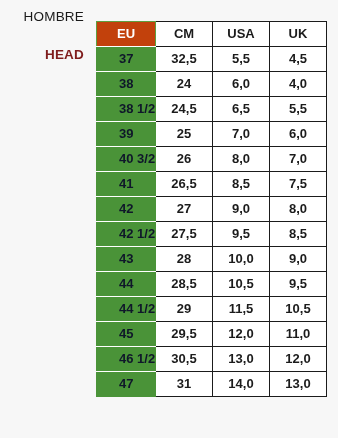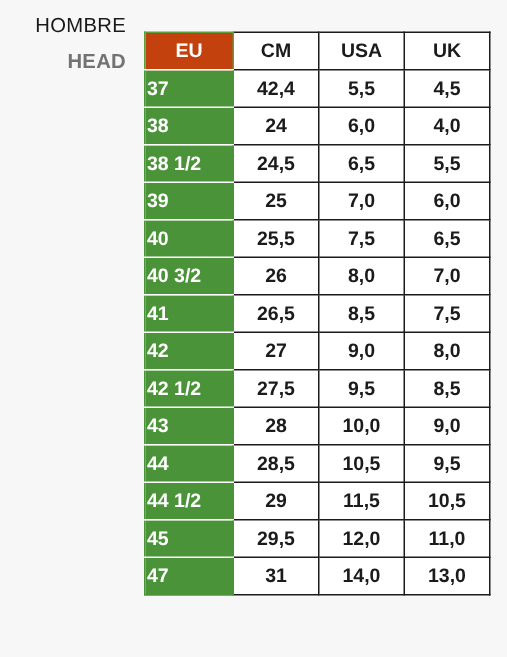--- a/index.html
+++ b/index.html
@@ -35,24 +35,24 @@
     font-size: 13.5px;
     font-weight: 400;
     color: #1a1a1a;
     letter-spacing: 0.2px;
     line-height: 18px;
     white-space: nowrap;
   }
   .label-brand {
     font-size: 13.5px;
     font-weight: 700;
-    color: #737373;
+    color: #7f1d1d;
     letter-spacing: 0.2px;
     line-height: 18px;
-    margin-top: 6px;
+    margin-top: 20px;
     white-space: nowrap;
   }
 
   
   .size-table {
     position: absolute;
     left: 96px;
     top: 21px;
     width: 230px;
     border-collapse: collapse;
@@ -80,26 +80,26 @@
   .size-table th.eu-head {
     background: #c2410c;
     color: #ffffff;
     border-color: #5f9e3f;
     border-bottom: 1px solid #ffffff;
     text-align: center;
   }
   
   .size-table td.eu-cell {
     background: #4a9338;
-    color: #ffffff;
+    color: #0f172a;
     border-color: #4a9338;
     border-bottom: 1px solid #ffffff;
     border-top: 0;
     text-align: left;
-    padding-left: 1px;
+    padding-left: 22px;
   }
   .size-table tr:last-child td.eu-cell {
     border-bottom: 1px solid #4a9338;
   }
 </style>
 </head>
 <body>
 
 <div class="page">
 
@@ -119,21 +119,21 @@
       <tr>
         <th class="eu-head">EU</th>
         <th>CM</th>
         <th>USA</th>
         <th>UK</th>
       </tr>
     </thead>
     <tbody id="table-body">
         <tr>
           <td class="eu-cell">37</td>
-          <td>42,4</td>
+          <td>32,5</td>
           <td>5,5</td>
           <td>4,5</td>
         </tr>
         <tr>
           <td class="eu-cell">38</td>
           <td>24</td>
           <td>6,0</td>
           <td>4,0</td>
         </tr>
         <tr>
@@ -142,26 +142,20 @@
           <td>6,5</td>
           <td>5,5</td>
         </tr>
         <tr>
           <td class="eu-cell">39</td>
           <td>25</td>
           <td>7,0</td>
           <td>6,0</td>
         </tr>
         <tr>
-          <td class="eu-cell">40</td>
-          <td>25,5</td>
-          <td>7,5</td>
-          <td>6,5</td>
-        </tr>
-        <tr>
           <td class="eu-cell">40 3/2</td>
           <td>26</td>
           <td>8,0</td>
           <td>7,0</td>
         </tr>
         <tr>
           <td class="eu-cell">41</td>
           <td>26,5</td>
           <td>8,5</td>
           <td>7,5</td>
@@ -196,20 +190,26 @@
           <td>11,5</td>
           <td>10,5</td>
         </tr>
         <tr>
           <td class="eu-cell">45</td>
           <td>29,5</td>
           <td>12,0</td>
           <td>11,0</td>
         </tr>
         <tr>
+          <td class="eu-cell">46 1/2</td>
+          <td>30,5</td>
+          <td>13,0</td>
+          <td>12,0</td>
+        </tr>
+        <tr>
           <td class="eu-cell">47</td>
           <td>31</td>
           <td>14,0</td>
           <td>13,0</td>
         </tr>
       </tbody>
   </table>
 
 </div>
 

